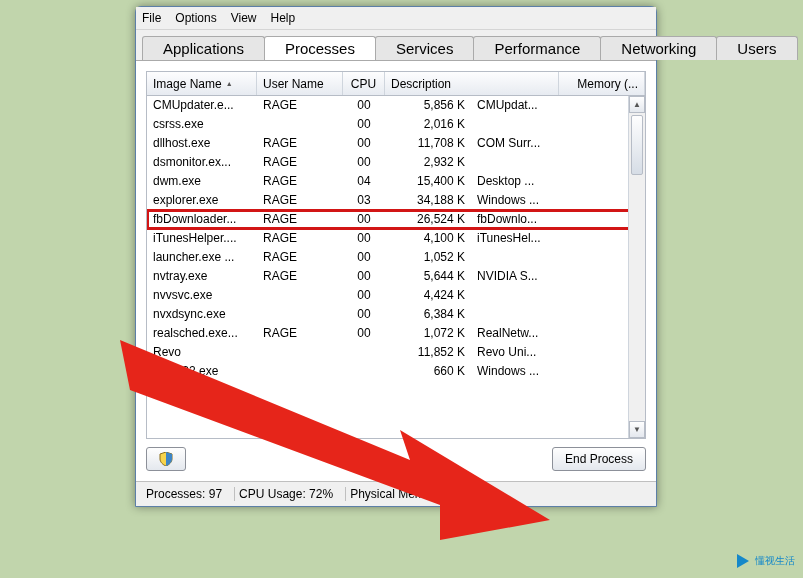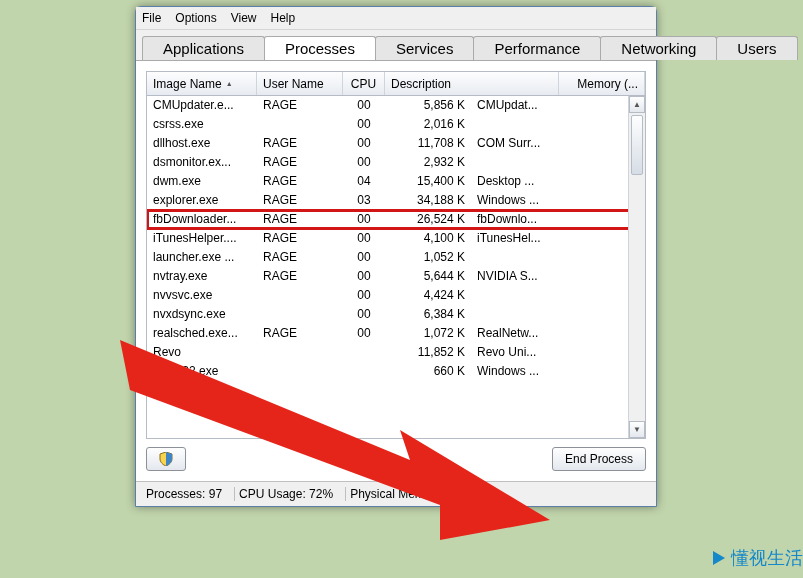--- a/index.html
+++ b/index.html
@@ -164,23 +164,23 @@
     padding:0 12px 0 4px; border-right:1px solid #bfbfbf;
   }
   .status-cell:last-child{border-right:none;}
   .arrow {
     position:absolute;
     left:110px; top:310px;
     pointer-events:none;
     z-index:50;
   }
   .watermark {
-    position:absolute; right:0; bottom:8px;
+    position:absolute; right:8px; bottom:8px;
     color:#1588c9; display:flex; align-items:center; gap:4px;
-    font-size:18px; pointer-events:none;
+    font-size:10px; pointer-events:none;
   }
   .watermark .wm-icon {
     width:18px;height:18px;display:inline-flex;align-items:center;justify-content:center;
     color:#1588c9;
   }
 </style>
 </head>
 <body>
 
 <div class="window">

